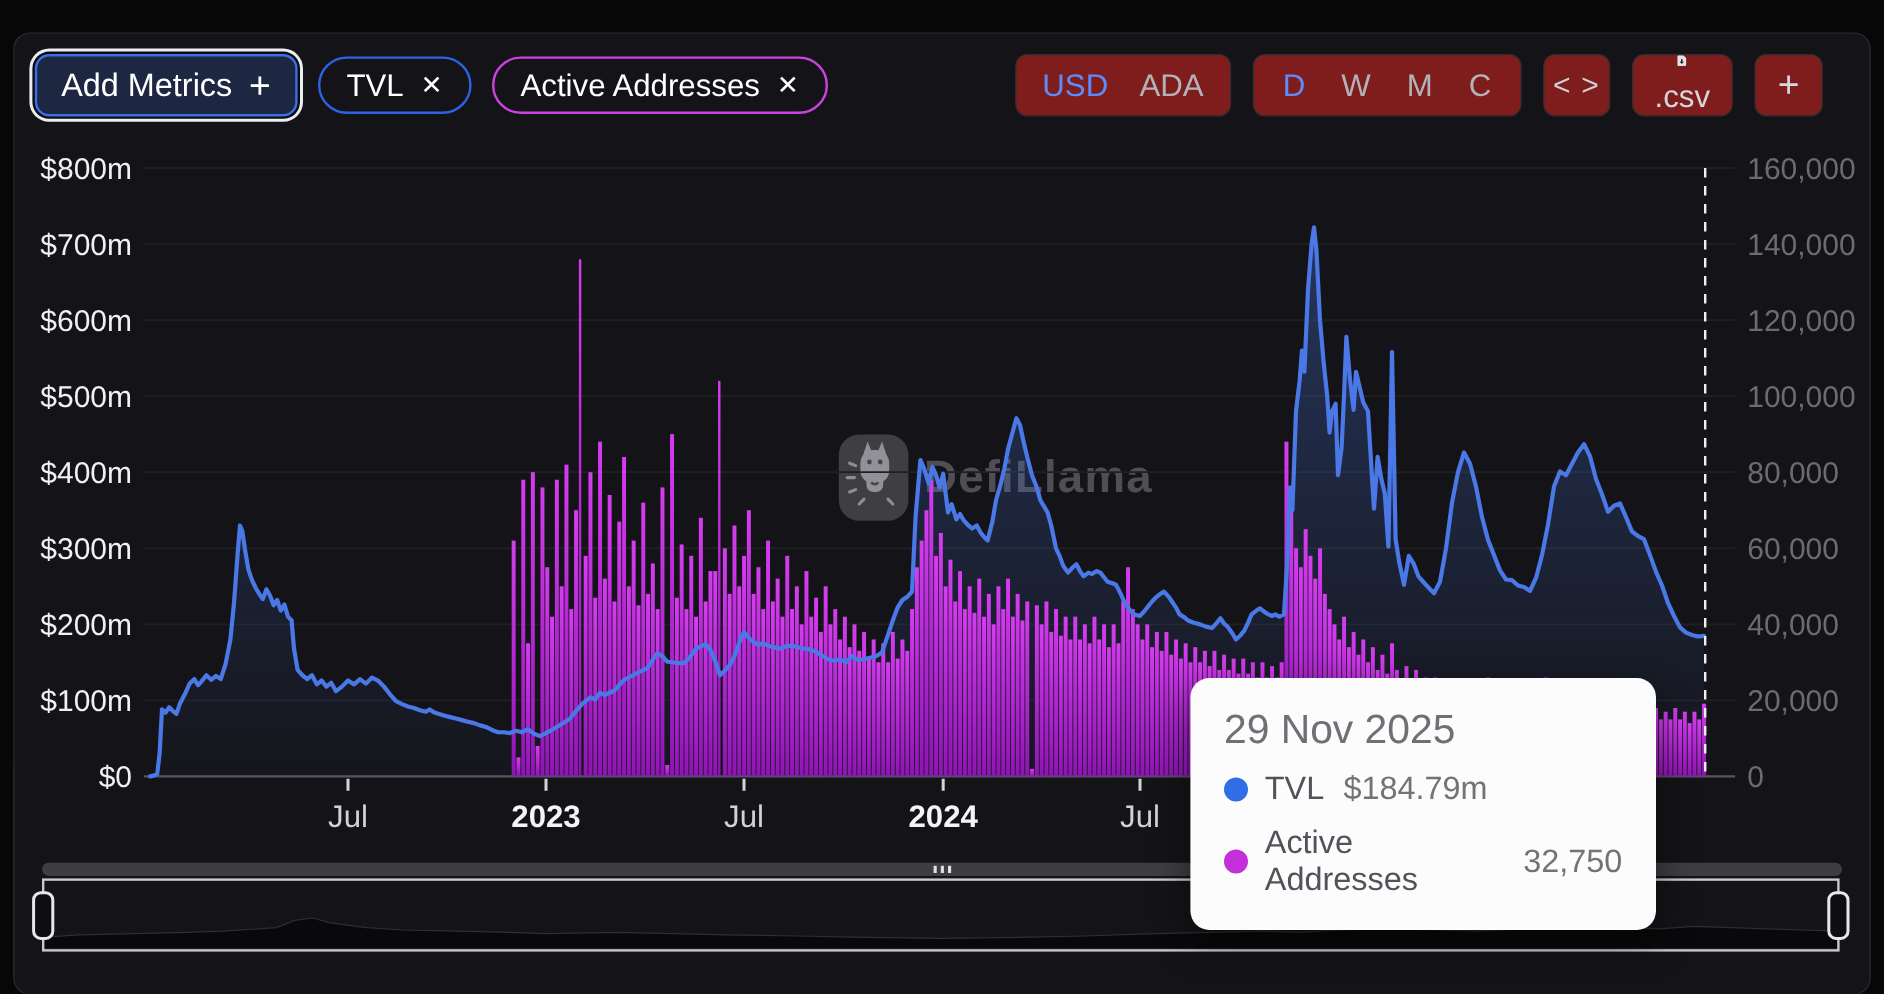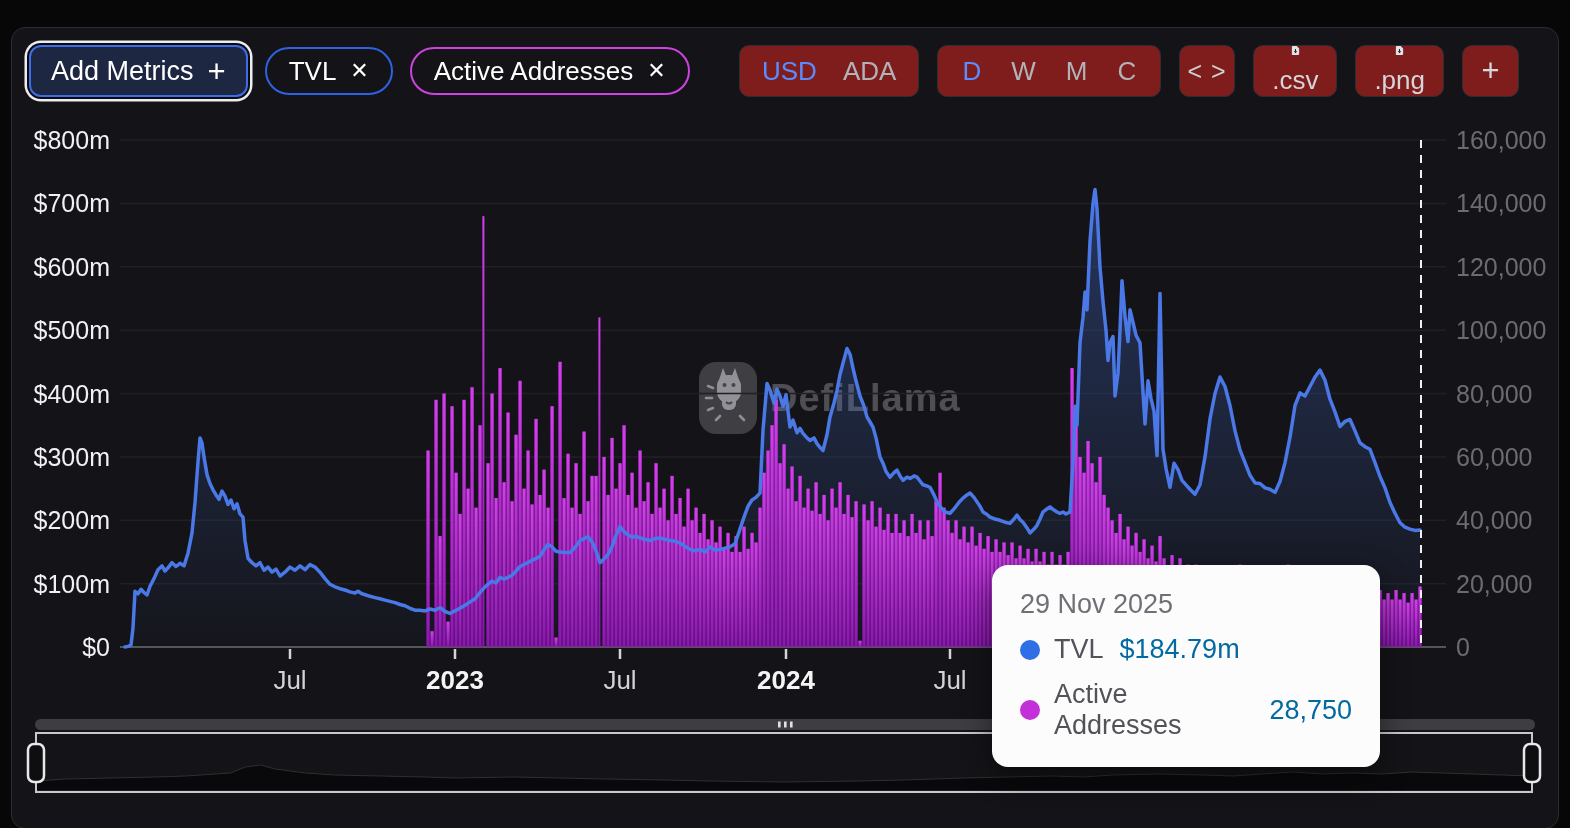--- a/index.html
+++ b/index.html
@@ -54,24 +54,24 @@
   
   #viz{position:absolute;left:0;top:0;z-index:2;pointer-events:none;}
   #viz text{font-family:"Liberation Sans","DejaVu Sans",sans-serif;}
   .plot-overlay{position:absolute;left:120px;top:140px;width:1310px;height:507px;z-index:5;}
   
   .tooltip{
     position:absolute;left:992px;top:565px;width:388px;box-sizing:border-box;
     background:#fcfcfd;border-radius:16px;padding:24px 28px 26px 28px;
     box-shadow:0 10px 30px rgba(0,0,0,0.45);z-index:30;
   }
-  .tt-date{font-size:27px;color:#6e7076;margin-bottom:4px;}
+  .tt-date{font-size:34px;color:#6e7076;margin-bottom:4px;}
   .tt-row{display:flex;align-items:center;margin-top:14px;font-size:27px;color:#515359;}
   .dot{width:20px;height:20px;border-radius:50%;margin-right:14px;flex:0 0 auto;}
-  .tt-val{margin-left:16px;color:#0369a1;}
+  .tt-val{margin-left:16px;color:#737373;}
 </style>
 </head>
 <body>
 
 <div class="panel"></div>
 
 <div class="watermark">
   <svg width="60" height="76" viewBox="0 0 60 76">
     <rect x="1" y="2" width="58" height="72" rx="17" fill="#45454b" opacity="0.85"></rect>
     <g stroke="#96969c" stroke-width="2.6" stroke-linecap="round" opacity="0.9">
@@ -456,41 +456,31 @@
     <div class="btn dl">
       <svg class="file-ico" viewBox="0 0 21 26">
         <path d="M2 0 h12 l7 7 v16 a3 3 0 0 1 -3 3 h-16 a2 2 0 0 1 -2 -2 v-21 a3 3 0 0 1 2 -3 z" fill="#e2e2e6"></path>
         <g fill="#17171b">
             <rect x="9" y="9" width="3" height="7"></rect>
             <polygon points="5.5,15 15.5,15 10.5,21"></polygon>
           </g>
       </svg>
       <span>.csv</span>
     </div>
-    <div class="btn dl">
-      <svg class="file-ico" viewBox="0 0 21 26">
-        <path d="M2 0 h12 l7 7 v16 a3 3 0 0 1 -3 3 h-16 a2 2 0 0 1 -2 -2 v-21 a3 3 0 0 1 2 -3 z" fill="#e2e2e6"></path>
-        <g fill="#17171b">
-            <rect x="9" y="9" width="3" height="7"></rect>
-            <polygon points="5.5,15 15.5,15 10.5,21"></polygon>
-          </g>
-      </svg>
-      <span>.png</span>
-    </div>
     <div class="btn plus-btn">
       <span>+</span>
     </div>
   </div>
 </div>
 
 <div class="tooltip">
   <div class="tt-date">29 Nov 2025</div>
   <div class="tt-row">
     <span class="dot" style="background: rgb(47, 110, 228);"></span>
     <span>TVL</span>
     <span class="tt-val">$184.79m</span>
   </div>
   <div class="tt-row">
     <span class="dot" style="background: rgb(195, 47, 216);"></span>
     <span>Active Addresses</span>
-    <span class="tt-val">28,750</span>
+    <span class="tt-val">32,750</span>
   </div>
 </div>
 
 </body></html>

